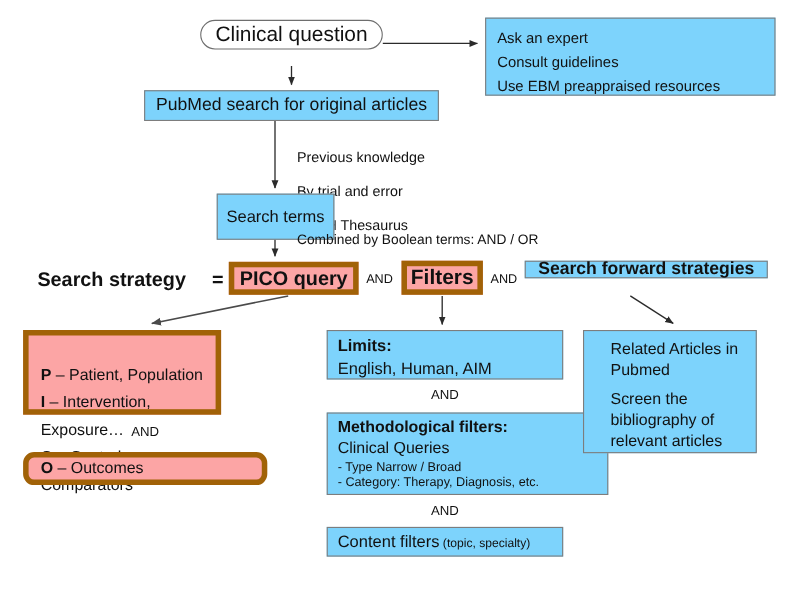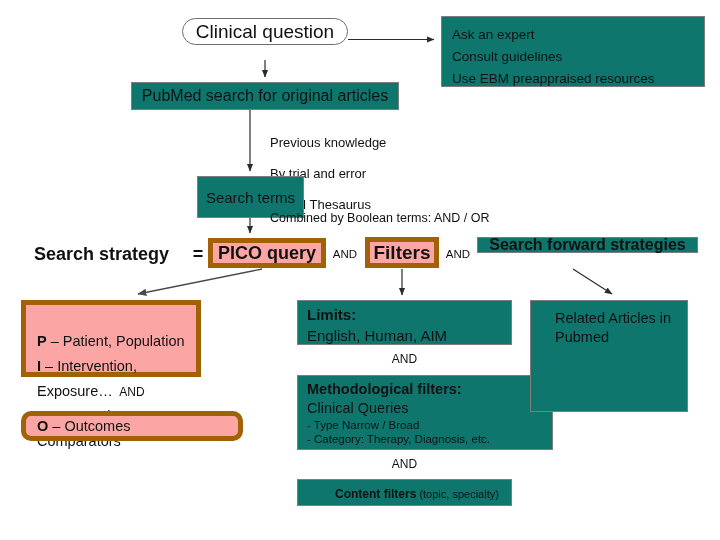--- a/index.html
+++ b/index.html
@@ -28,21 +28,21 @@
   }
   .node {
     position: absolute;
     box-sizing: border-box;
     display: flex;
     flex-direction: column;
     justify-content: center;
   }
   .box-outline {
     border: 1px solid #7d7d7d;
-    background: #0f766e;
+    background: #7dd3fc;
   }
   .box-gray {
     border: 5px solid #a16207;
     background: #fca5a5;
   }
   .box-rounded {
     border: 1px solid #6e6e6e;
     background: #ffffff;
     border-radius: 9px;
   }
@@ -183,21 +183,21 @@
     left: 297px; top: 457px; width: 215px; height: 18px;
     text-align: center;
     font-size: 12px;
   }
 
   #content-filters-box {
     left: 297px; top: 479px; width: 215px; height: 27px;
     padding: 0 9px;
     justify-content: center;
   }
-  #content-filters-box .hdr { font-size: 12px; font-weight: bold; margin-left: 28px; }
+  #content-filters-box .hdr { font-size: 15px; font-weight: normal; }
   #content-filters-box .paren { font-size: 11px; font-weight: normal; }
 
   
   #forward-strategies-box {
     left: 530px; top: 300px; width: 158px; height: 112px;
     padding: 8px 10px 0 24px;
     justify-content: flex-start;
     font-size: 14.5px;
   }
   #forward-strategies-box .para { line-height: 19px; }
@@ -318,15 +318,18 @@
   <div class="node box-outline" id="content-filters-box">
     <div>
       <span class="hdr">Content filters</span><span class="paren"> (topic, specialty)</span>
     </div>
   </div>
 
   <div class="node box-outline" id="forward-strategies-box">
     <div class="para" style="white-space: pre-line;">Related Articles in
 Pubmed</div>
     <div class="gap"></div>
+    <div class="para" style="white-space: pre-line;">Screen the
+bibliography of
+relevant articles</div>
   </div>
 
 </div>
 
 </body></html>

